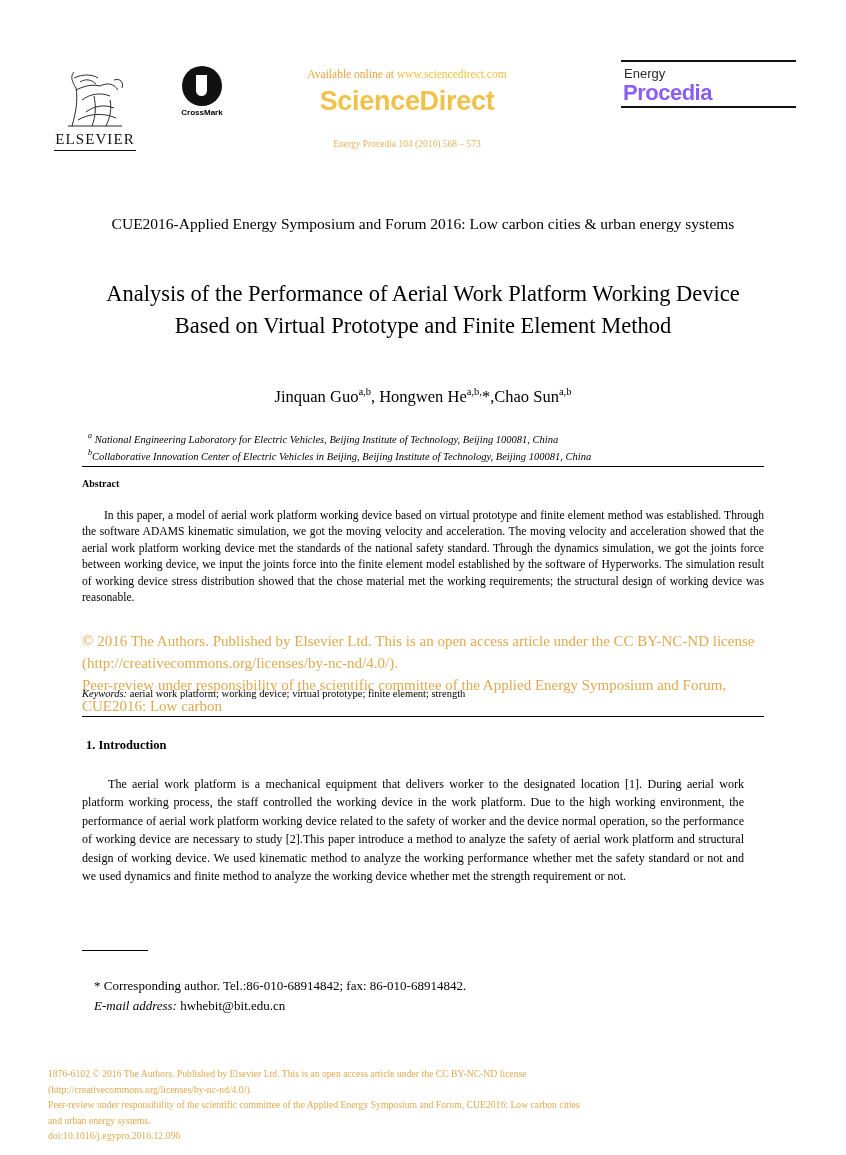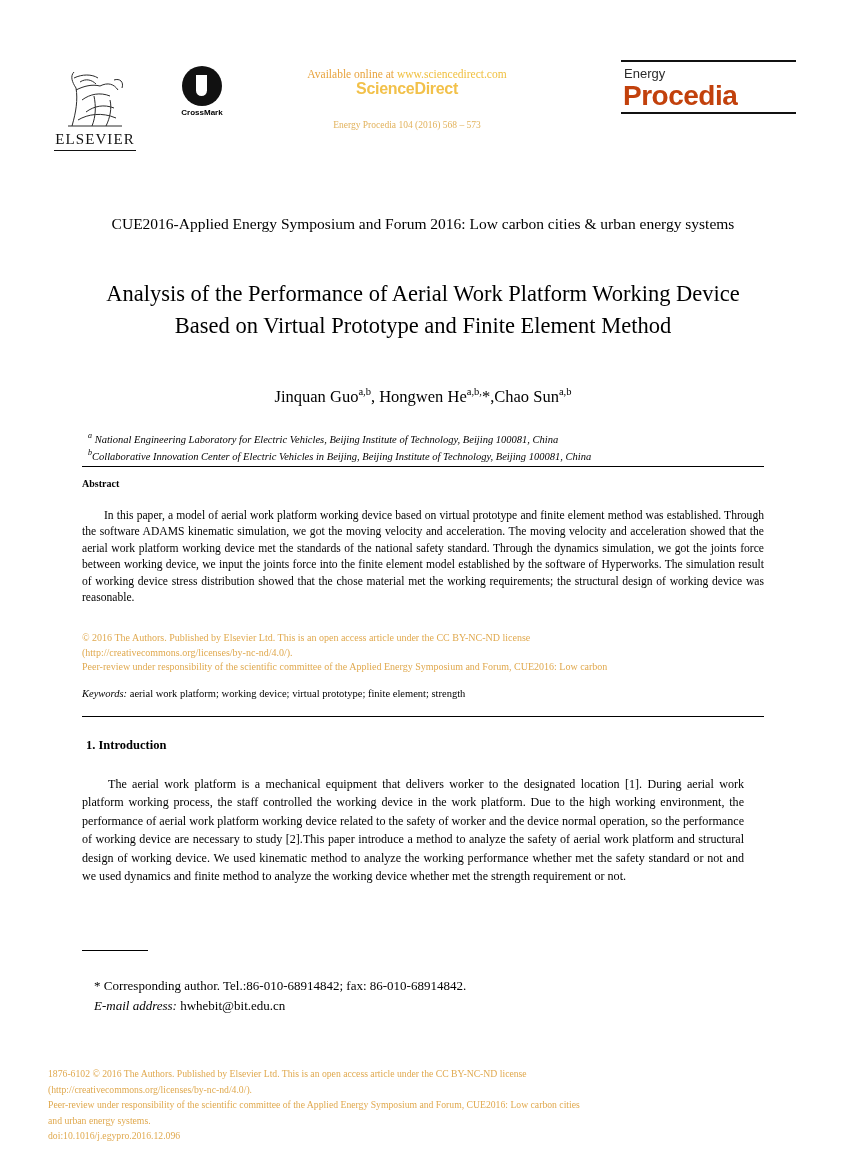--- a/index.html
+++ b/index.html
@@ -99,25 +99,25 @@
     text-align: center;
   }
   .sd-avail {
     font-family: "Liberation Serif", serif;
     font-size: 11.5px;
     color: #e8a33d;
   }
   .sd-avail .url { color: #f0c040; }
   .sd-logo {
     font-family: "Liberation Sans", sans-serif;
-    font-size: 16px;
+    font-size: 27px;
     font-weight: bold;
     color: #f2c14a;
     letter-spacing: -0.3px;
-    margin-top: 0;
+    margin-top: 6px;
   }
   .sd-cite {
     font-family: "Liberation Serif", serif;
     font-size: 9.5px;
     color: #e2b25c;
     margin-top: 22px;
   }
 
   .procedia {
     position: absolute;
@@ -127,24 +127,24 @@
   }
   .procedia-top-rule { height: 2px; background: #111; }
   .procedia-energy {
     font-family: "Liberation Sans", sans-serif;
     font-size: 13px;
     color: #2b2b2b;
     padding: 4px 0 0 3px;
   }
   .procedia-word {
     font-family: "Liberation Sans", sans-serif;
-    font-size: 28px;
+    font-size: 22px;
     font-weight: bold;
     letter-spacing: -0.5px;
-    color: #c2410c;
+    color: #8b5cf6;
     padding: 0 0 2px 2px;
     line-height: 1.05;
   }
   .procedia-bottom-rule { height: 2px; background: #111; }
 
   
   .conference {
     position: absolute;
     left: 88px;
     top: 214px;
@@ -207,21 +207,21 @@
     font-size: 11.6px;
     line-height: 1.42;
     text-align: justify;
     text-indent: 22px;
   }
   .copyright {
     position: absolute;
     left: 82px;
     top: 631px;
     width: 682px;
-    font-size: 10px;
+    font-size: 15px;
     line-height: 1.45;
     color: #e0a94f;
   }
   .copyright a { color: #e0a94f; text-decoration: none; }
   .keywords {
     position: absolute;
     left: 82px;
     top: 688px;
     width: 682px;
     font-size: 10.5px;

